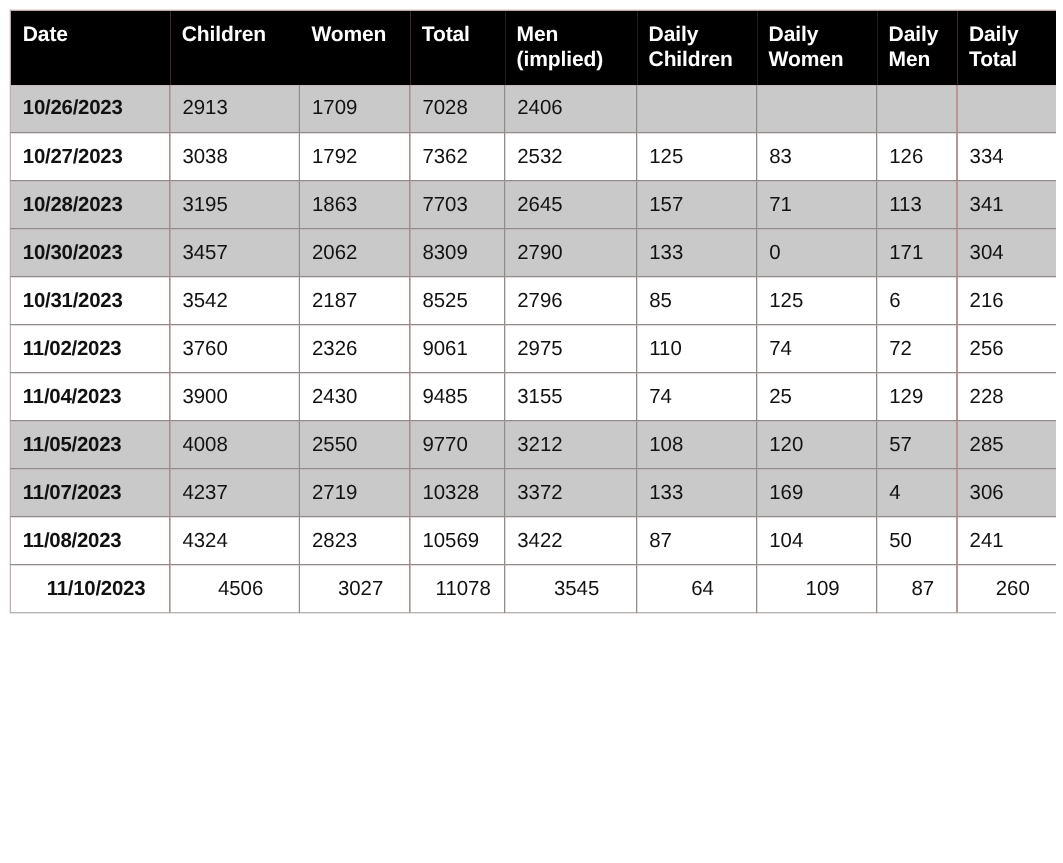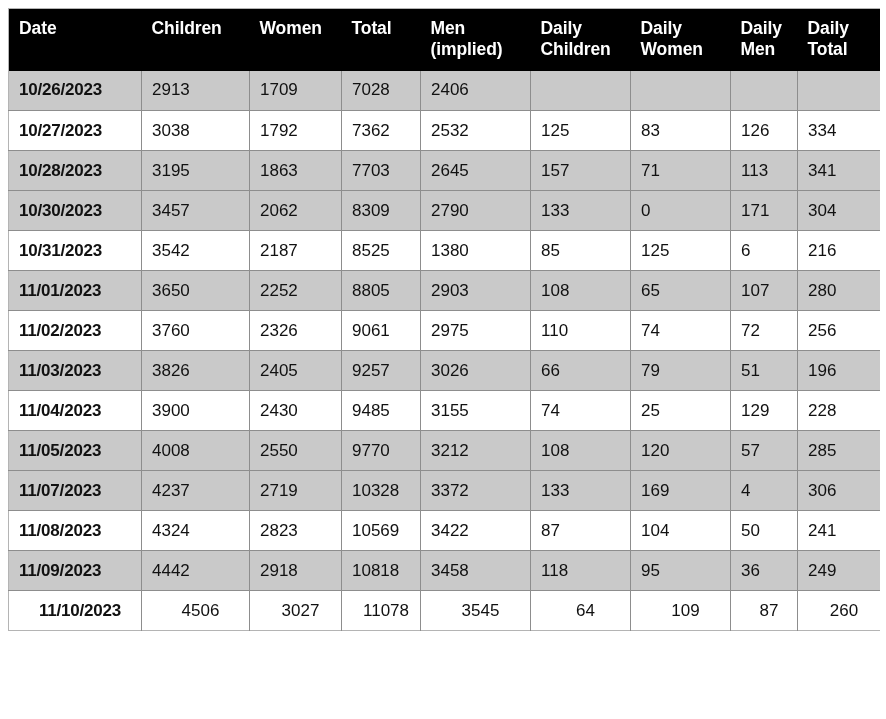--- a/index.html
+++ b/index.html
@@ -173,59 +173,37 @@
           <td>133</td>
           <td>0</td>
           <td>171</td>
           <td>304</td>
         </tr>
         <tr class="row-plain">
           <td class="cell-date">10/31/2023</td>
           <td>3542</td>
           <td>2187</td>
           <td>8525</td>
-          <td>1380</td>
+          <td>2796</td>
           <td>85</td>
           <td>125</td>
           <td>6</td>
           <td>216</td>
-        </tr>
-        <tr class="row-shaded">
-          <td class="cell-date">11/01/2023</td>
-          <td>3650</td>
-          <td>2252</td>
-          <td>8805</td>
-          <td>2903</td>
-          <td>108</td>
-          <td>65</td>
-          <td>107</td>
-          <td>280</td>
         </tr>
         <tr class="row-plain">
           <td class="cell-date">11/02/2023</td>
           <td>3760</td>
           <td>2326</td>
           <td>9061</td>
           <td>2975</td>
           <td>110</td>
           <td>74</td>
           <td>72</td>
           <td>256</td>
         </tr>
-        <tr class="row-shaded">
-          <td class="cell-date">11/03/2023</td>
-          <td>3826</td>
-          <td>2405</td>
-          <td>9257</td>
-          <td>3026</td>
-          <td>66</td>
-          <td>79</td>
-          <td>51</td>
-          <td>196</td>
-        </tr>
         <tr class="row-plain">
           <td class="cell-date">11/04/2023</td>
           <td>3900</td>
           <td>2430</td>
           <td>9485</td>
           <td>3155</td>
           <td>74</td>
           <td>25</td>
           <td>129</td>
           <td>228</td>
@@ -256,31 +234,20 @@
           <td class="cell-date">11/08/2023</td>
           <td>4324</td>
           <td>2823</td>
           <td>10569</td>
           <td>3422</td>
           <td>87</td>
           <td>104</td>
           <td>50</td>
           <td>241</td>
         </tr>
-        <tr class="row-shaded">
-          <td class="cell-date">11/09/2023</td>
-          <td>4442</td>
-          <td>2918</td>
-          <td>10818</td>
-          <td>3458</td>
-          <td>118</td>
-          <td>95</td>
-          <td>36</td>
-          <td>249</td>
-        </tr>
         <tr class="row-plain">
           <td class="cell-date">11/10/2023</td>
           <td>4506</td>
           <td>3027</td>
           <td>11078</td>
           <td>3545</td>
           <td>64</td>
           <td>109</td>
           <td>87</td>
           <td>260</td>

